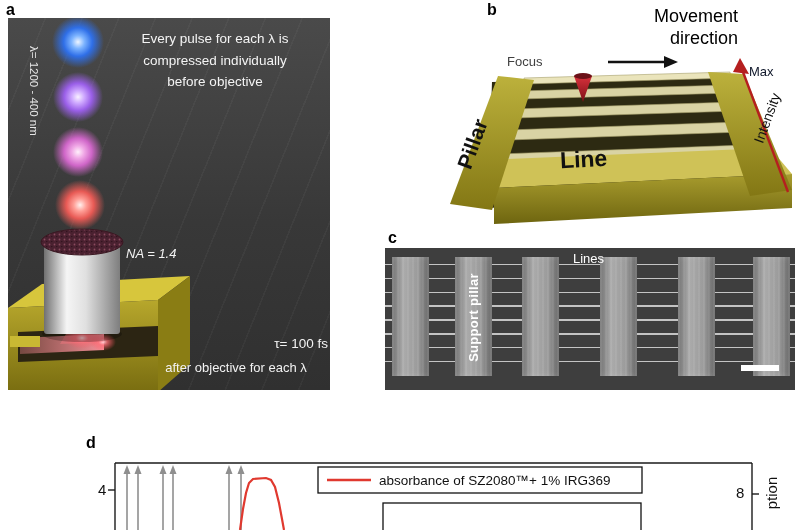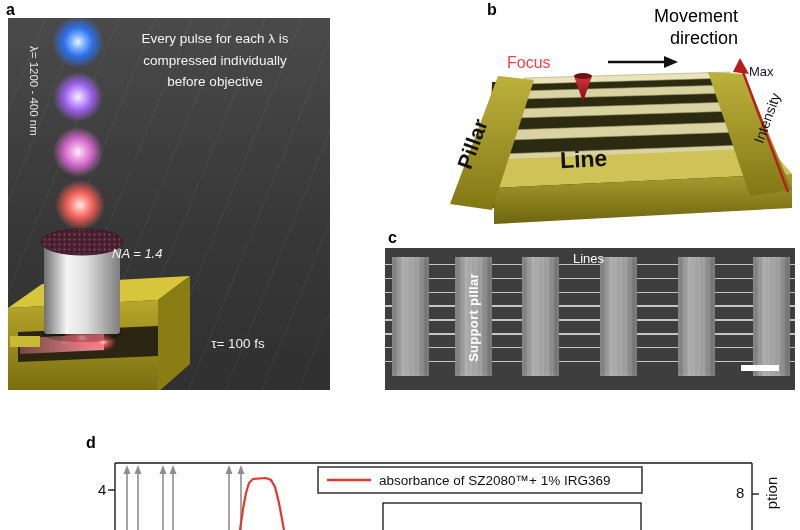--- a/index.html
+++ b/index.html
@@ -12,27 +12,27 @@
   
   .panel-a{position:absolute;left:8px;top:18px;width:322px;height:372px;overflow:hidden;
     background:
       repeating-linear-gradient(112deg, rgba(255,255,255,0.035) 0 1.5px, rgba(0,0,0,0) 1.5px 34px),
       linear-gradient(180deg,#4a4a4a,#383838 55%,#303030);}
   .panel-a>svg{position:absolute;left:0;top:0;}
   .a-caption{position:absolute;left:100px;top:10px;width:214px;color:#f4f4f4;
     font-size:13.5px;line-height:1.6;text-align:center;}
   .a-lambda{position:absolute;left:32px;top:28px;color:#e6e6e6;font-size:11.5px;
     transform:rotate(90deg);transform-origin:left top;white-space:nowrap;}
-  .a-na{position:absolute;left:104px;top:228px;color:#f2f2f2;font-size:13px;font-style:italic;}
-  .a-tau{position:absolute;left:140px;top:318px;width:180px;text-align:center;color:#f2f2f2;font-size:13.5px;}
+  .a-na{position:absolute;left:118px;top:228px;color:#f2f2f2;font-size:13px;font-style:italic;}
+  .a-tau{position:absolute;left:140px;top:318px;width:180px;text-align:right;color:#f2f2f2;font-size:13.5px;}
   .a-tau-sub{position:absolute;left:130px;top:342px;width:196px;text-align:center;color:#f2f2f2;font-size:13px;}
 
   
   .b-movement{position:absolute;left:588px;top:6px;width:150px;text-align:right;font-size:18px;line-height:1.2;color:#000;}
-  .b-focus{position:absolute;left:507px;top:54px;font-size:16px;color:#ef4444;}
+  .b-focus{position:absolute;left:507px;top:54px;font-size:13px;color:#404040;}
   .b-pillar{position:absolute;left:447px;top:132px;font-size:21px;font-weight:bold;color:#111;transform:rotate(-70deg);}
   .b-line{position:absolute;left:560px;top:146px;font-size:23px;font-weight:bold;color:#111;transform:rotate(-3deg);}
   .b-intensity{position:absolute;left:741px;top:110px;font-size:14px;color:#111;transform:rotate(-70deg);}
   .b-max{position:absolute;left:749px;top:64px;font-size:13px;color:#0f172a;}
 
   
   .panel-c{position:absolute;left:385px;top:248px;width:410px;height:142px;background:#3e3e3e;overflow:hidden;}
   .sem-lines{position:absolute;left:0;top:16px;width:100%;height:110px;
     background:repeating-linear-gradient(to bottom,#c4c4c4 0 1.5px,rgba(0,0,0,0) 1.5px 13.8px);}
   .pillar{position:absolute;top:9px;width:37px;height:119px;
@@ -139,20 +139,21 @@
         <circle cx="72" cy="187" r="25" fill="url(#orbR)"></circle>
       </g>
     </svg>
 
     <div class="a-caption pre">Every pulse for each λ is
 compressed individually
 before objective</div>
     <div class="a-lambda">λ= 1200 - 400 nm</div>
     <div class="a-na">NA = 1.4</div>
     <div class="a-tau">τ= 100 fs</div>
+    <div class="a-tau-sub">after objective for each λ</div>
   </div>
 
   <span class="plabel" style="left:487px;top:1px">b</span>
 
   <svg class="abs" style="left:440px;top:12px" width="360" height="225" viewBox="0 0 360 225">
     <defs>
       <linearGradient id="rail" x1="0" y1="0" x2="0" y2="1">
           <stop offset="0" stop-color="#bcb13c"></stop>
           <stop offset="1" stop-color="#837714"></stop>
         </linearGradient>

